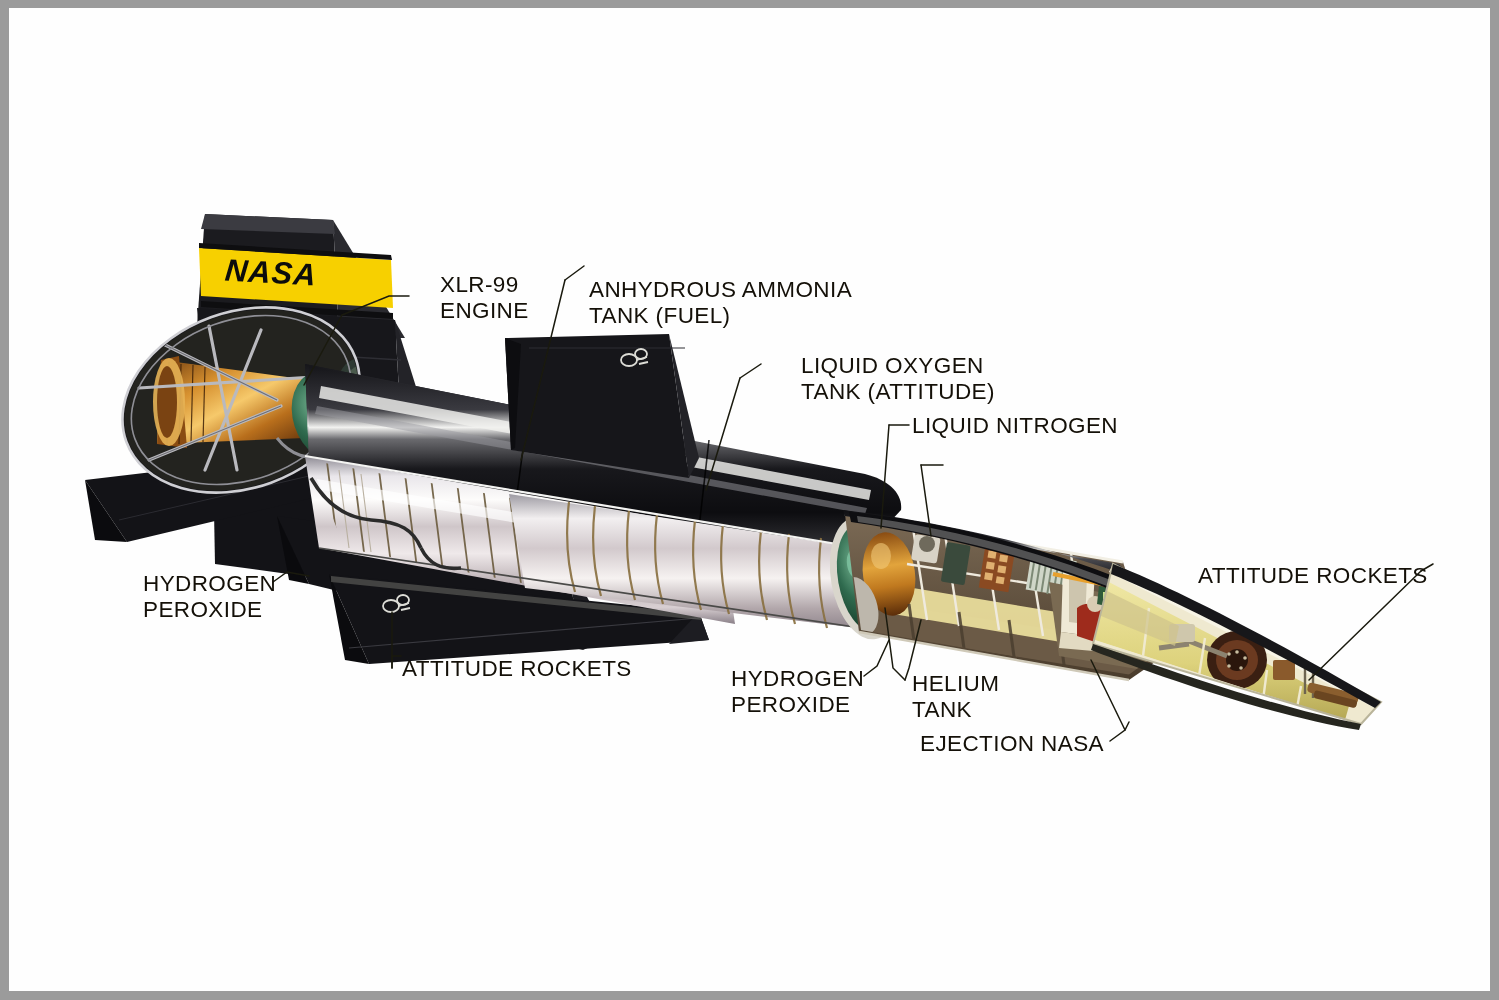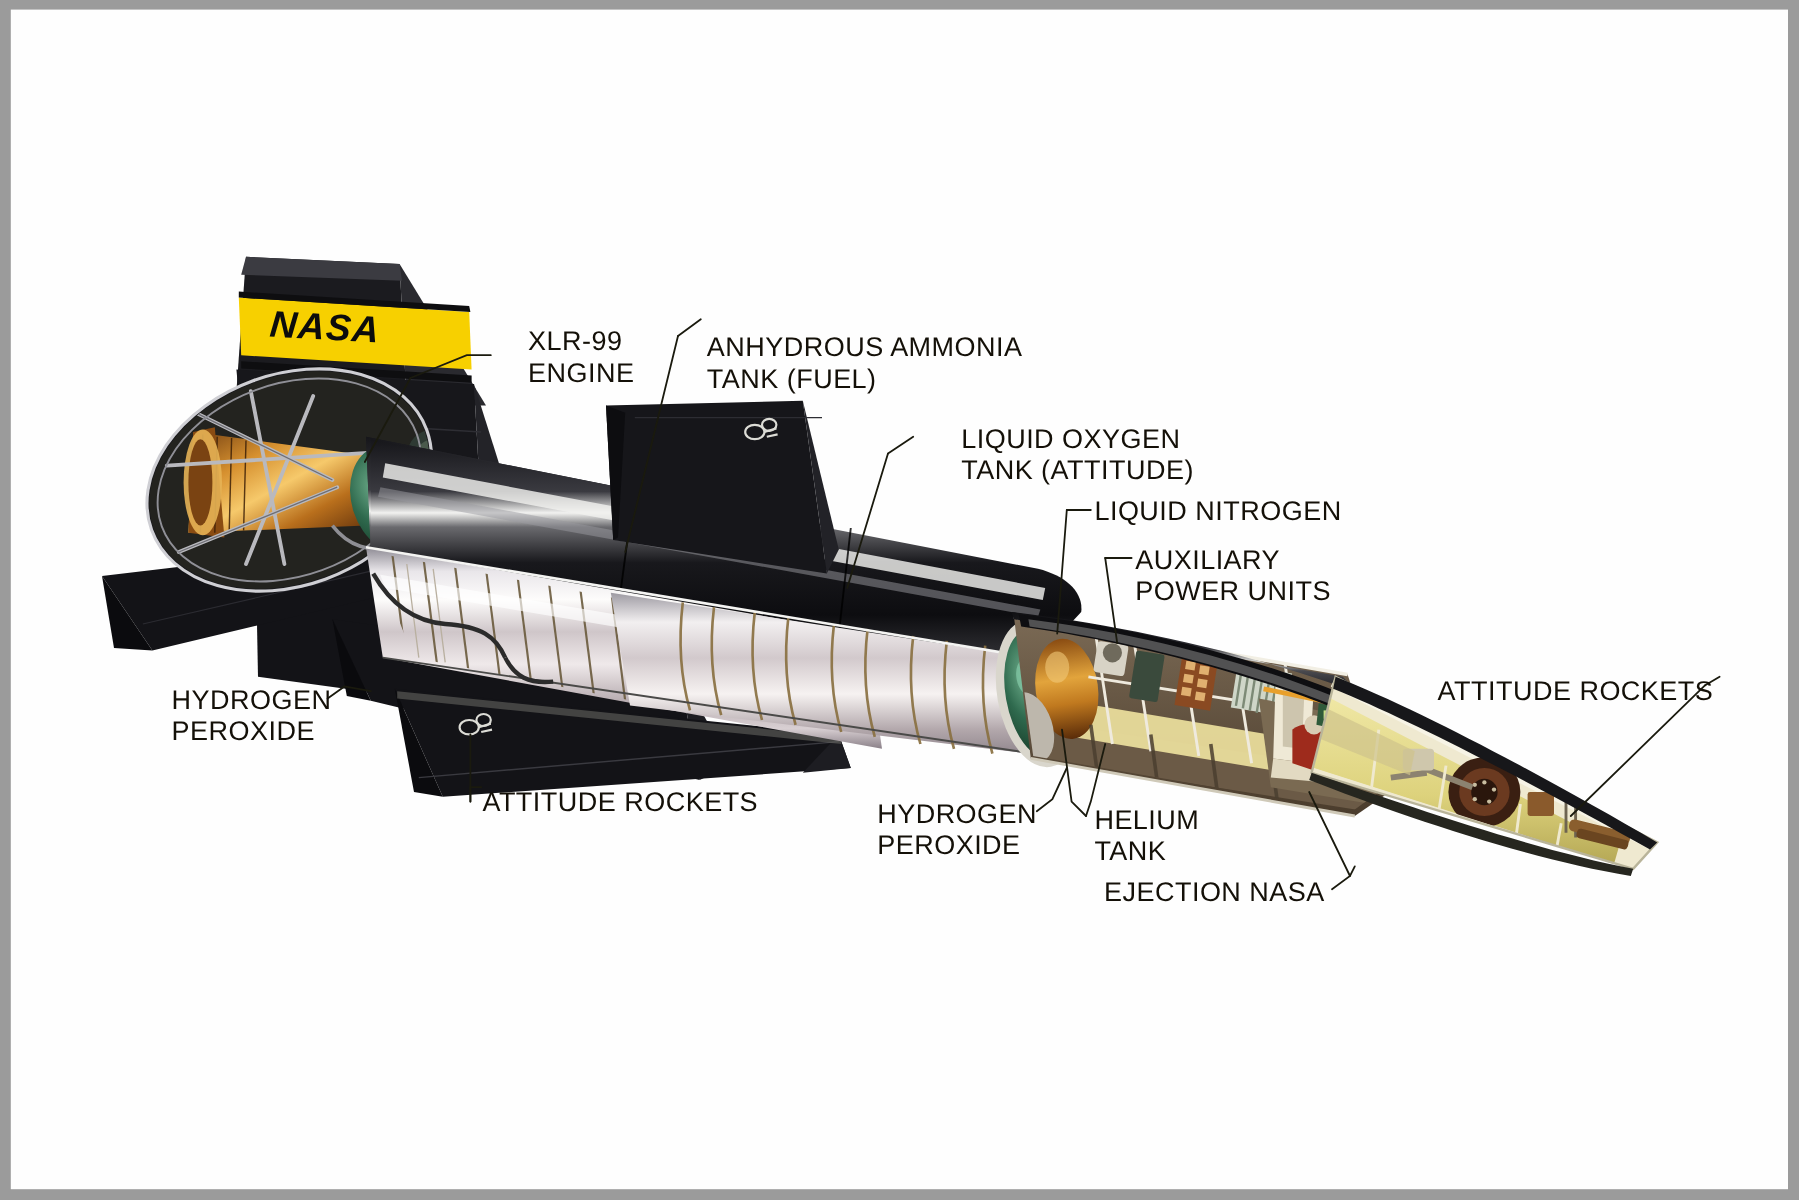--- a/index.html
+++ b/index.html
@@ -477,21 +477,20 @@
 
         <path d="M1101,733 L1116,722 L1120,714"></path>
         <path d="M1116,722 L1082,652"></path>
       </g>
     </svg>
 
     <div class="lbl" style="left:407px;top:264px;margin-left:24px;"><span>XLR-99</span><br><span>ENGINE</span></div>
     <div class="lbl" style="left:580px;top:248px;margin-top:21px;"><span>ANHYDROUS AMMONIA</span><br><span>TANK (FUEL)</span></div>
     <div class="lbl" style="left:756px;top:345px;margin-left:36px;"><span>LIQUID OXYGEN</span><br><span>TANK (ATTITUDE)</span></div>
     <div class="lbl" style="left:903px;top:405px;"><span>LIQUID NITROGEN</span></div>
-    <div class="lbl" style="left:937px;top:446px;"><span>AUXILIARY</span><br><span>POWER UNITS</span></div>
     <div class="lbl" style="left:1189px;top:555px;"><span>ATTITUDE ROCKETS</span></div>
     <div class="lbl" style="left:134px;top:563px;"><span>HYDROGEN</span><br><span>PEROXIDE</span></div>
     <div class="lbl" style="left:393px;top:648px;"><span>ATTITUDE ROCKETS</span></div>
     <div class="lbl" style="left:722px;top:658px;"><span>HYDROGEN</span><br><span>PEROXIDE</span></div>
     <div class="lbl" style="left:903px;top:663px;"><span>HELIUM</span><br><span>TANK</span></div>
     <div class="lbl" style="left:911px;top:723px;"><span>EJECTION NASA</span></div>
 
     <div style="position:absolute;left:216px;top:247px;transform:rotate(3.2deg) skewX(-2deg);
                 font-family:'Liberation Sans','DejaVu Sans',sans-serif;font-size:31px;font-weight:bold;
                 letter-spacing:1px;color:#0c0c0c;font-style:italic;">

